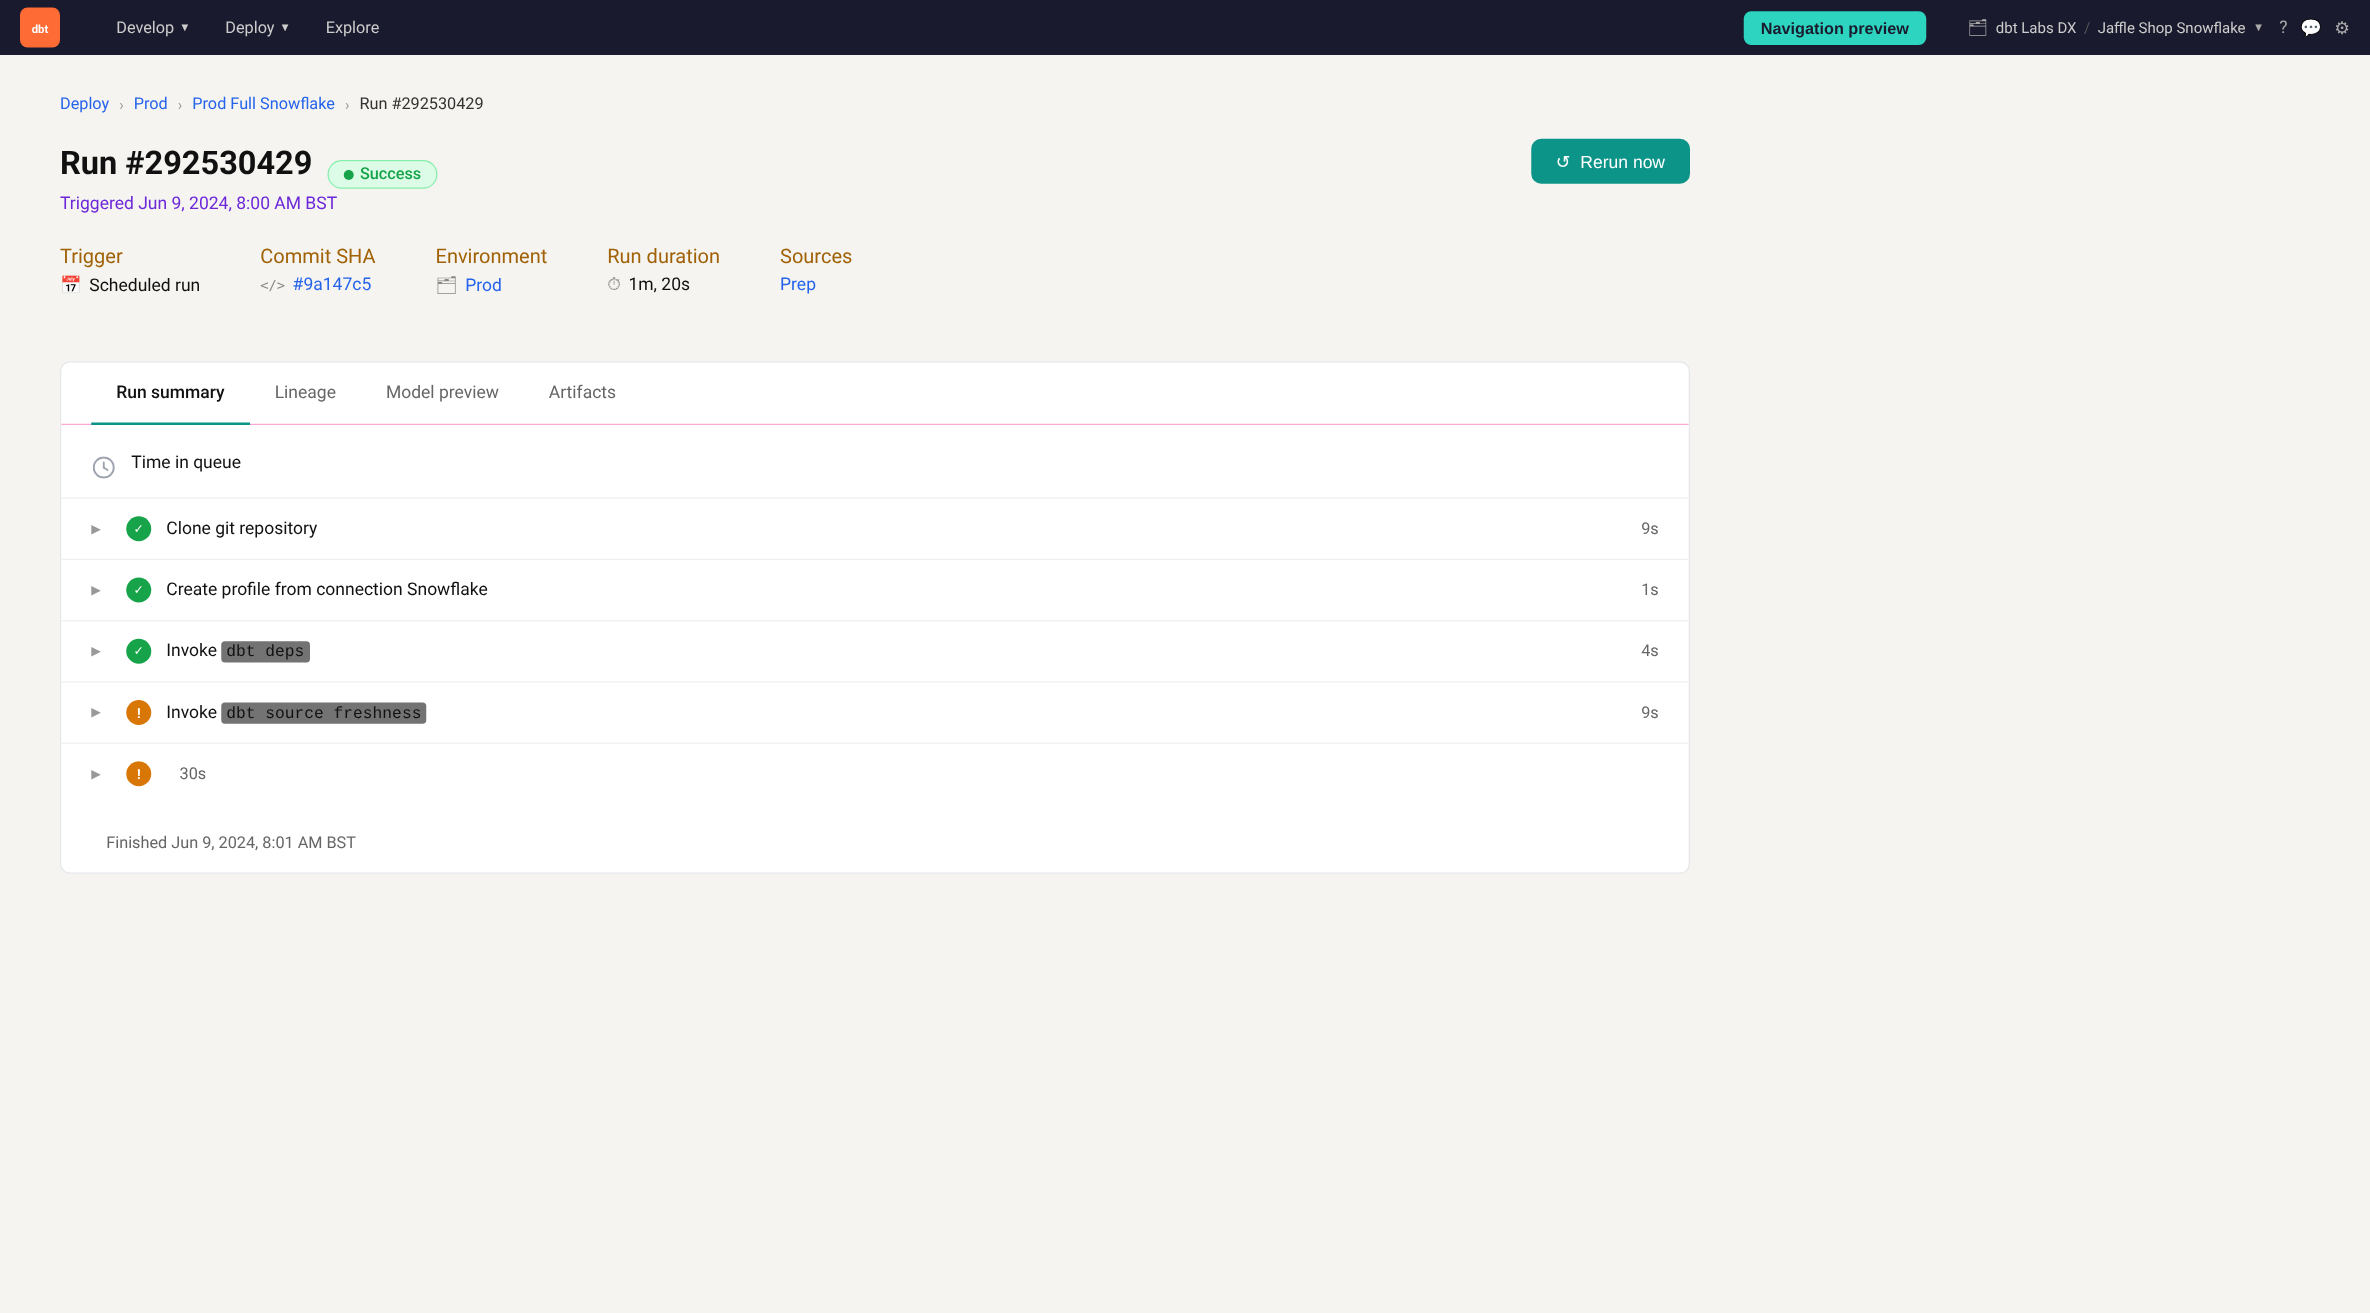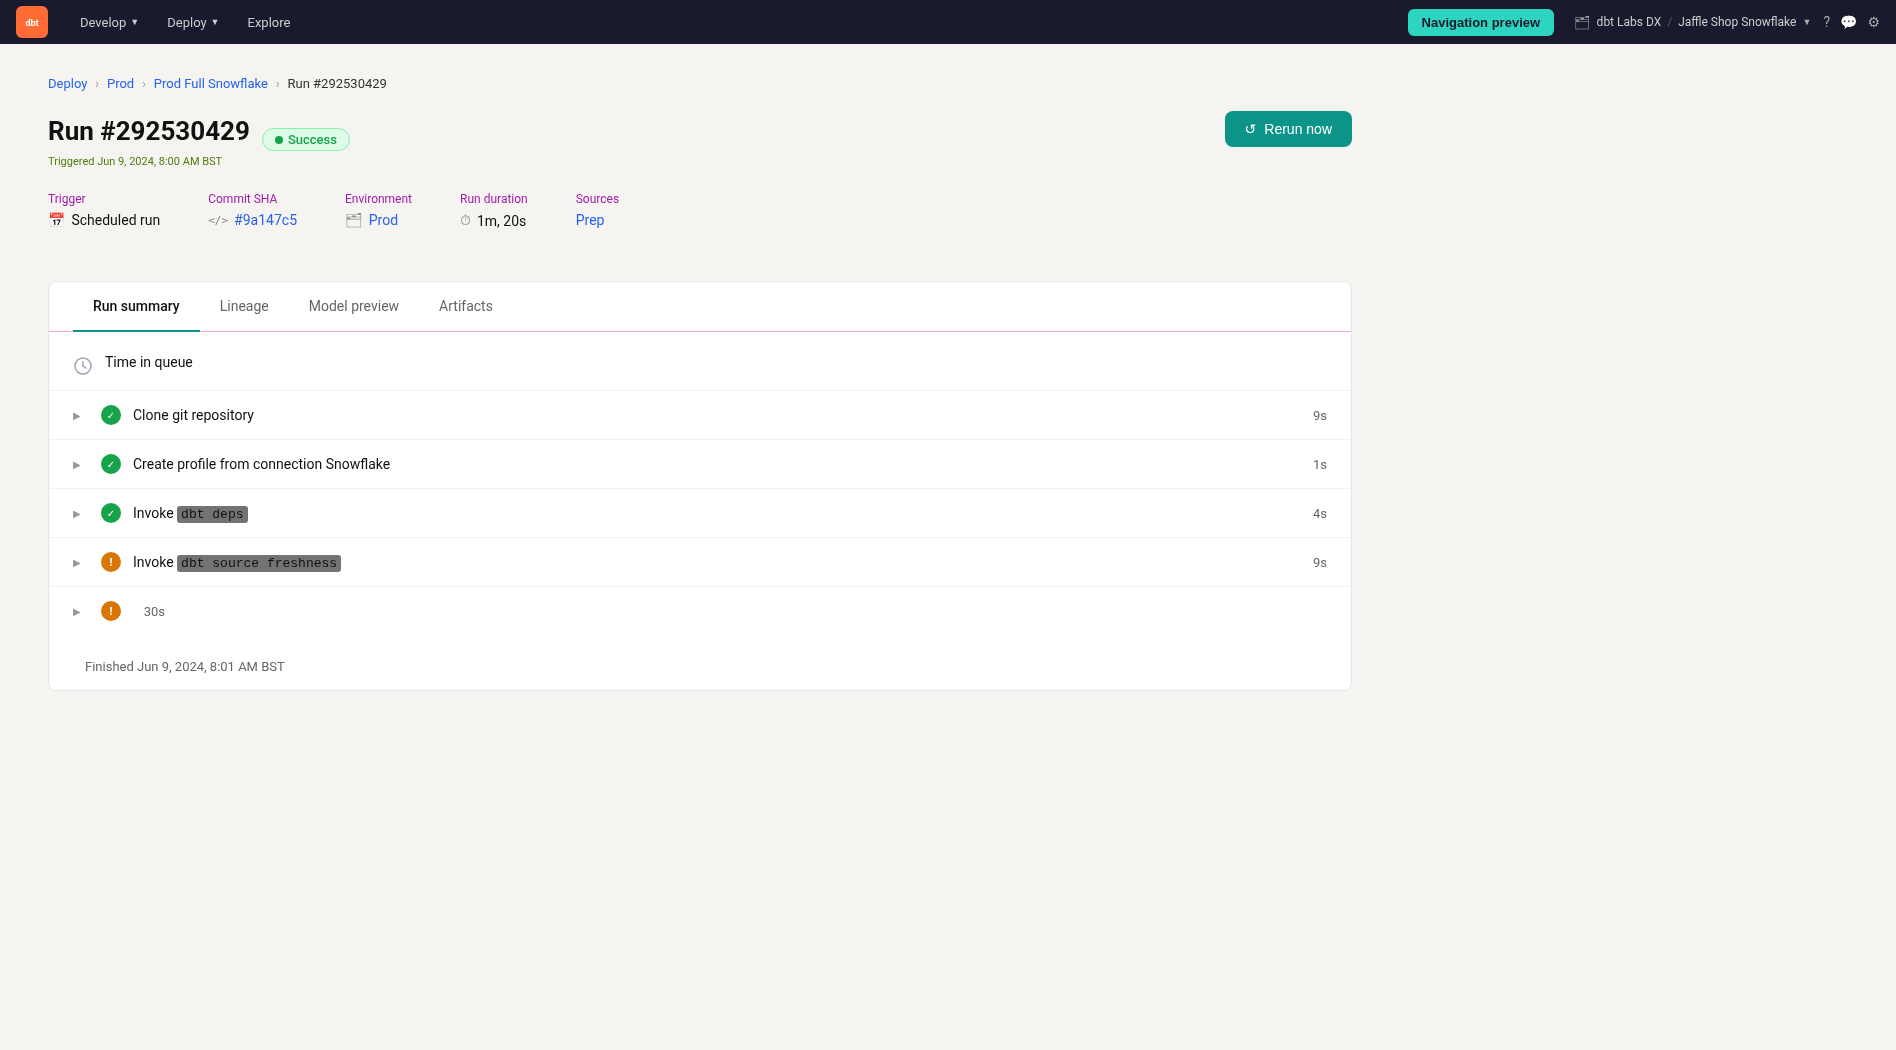--- a/index.html
+++ b/index.html
@@ -5,21 +5,21 @@
     * { box-sizing: border-box; margin: 0; padding: 0; }
     body { font-family: -apple-system, BlinkMacSystemFont, 'Segoe UI', Roboto, sans-serif; background: #f5f4f0; min-height: 1050px; font-size: 14px; }
 
     
     .topnav {
       background: #1a1a2e;
       height: 44px;
       display: flex;
       align-items: center;
       padding: 0 16px;
-      gap: 20px;
+      gap: 33px;
       position: relative;
     }
     .topnav-logo {
       display: flex;
       align-items: center;
       gap: 8px;
       color: white;
       font-weight: bold;
       font-size: 16px;
     }
@@ -133,22 +133,22 @@
       gap: 5px;
       margin-top: 17px;
     }
     .status-dot {
       width: 8px;
       height: 8px;
       background: #16a34a;
       border-radius: 50%;
     }
     .run-triggered {
-      color: #4d7c0f;
-      font-size: 11px;
+      color: #6d28d9;
+      font-size: 14px;
     }
 
     .rerun-btn {
       background: #0d9488;
       color: white;
       border: none;
       padding: 10px 20px;
       border-radius: 8px;
       font-size: 14px;
       font-weight: 500;
@@ -159,21 +159,21 @@
     }
 
     
     .run-meta {
       display: flex;
       gap: 48px;
       margin-bottom: 28px;
       padding-bottom: 24px;
     }
     .meta-item { display: flex; flex-direction: column; gap: 6px; }
-    .meta-label { font-size: 12px; color: #a21caf; text-transform: none; }
+    .meta-label { font-size: 16px; color: #a16207; text-transform: none; }
     .meta-value {
       font-size: 14px;
       color: #111;
       display: flex;
       align-items: center;
       gap: 6px;
     }
     .meta-value a { color: #2563eb; text-decoration: none; }
 
     

